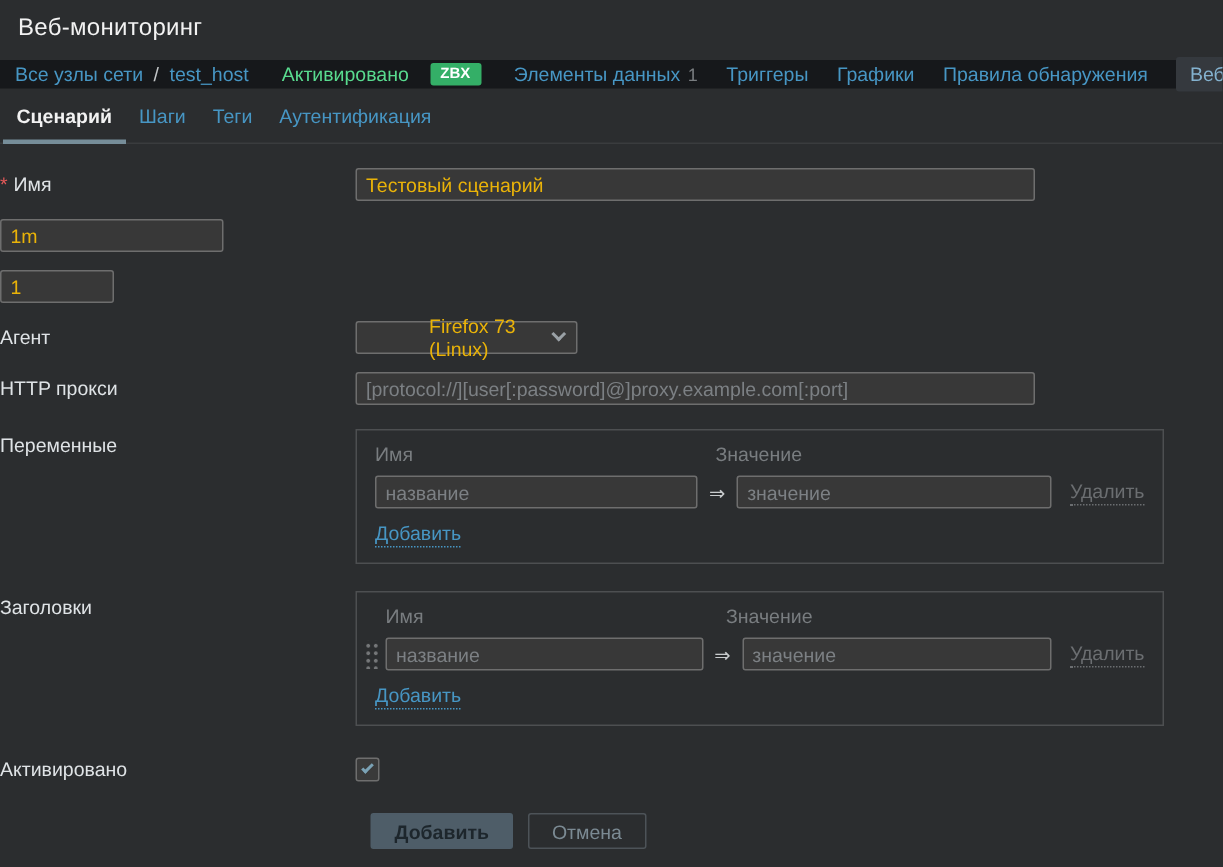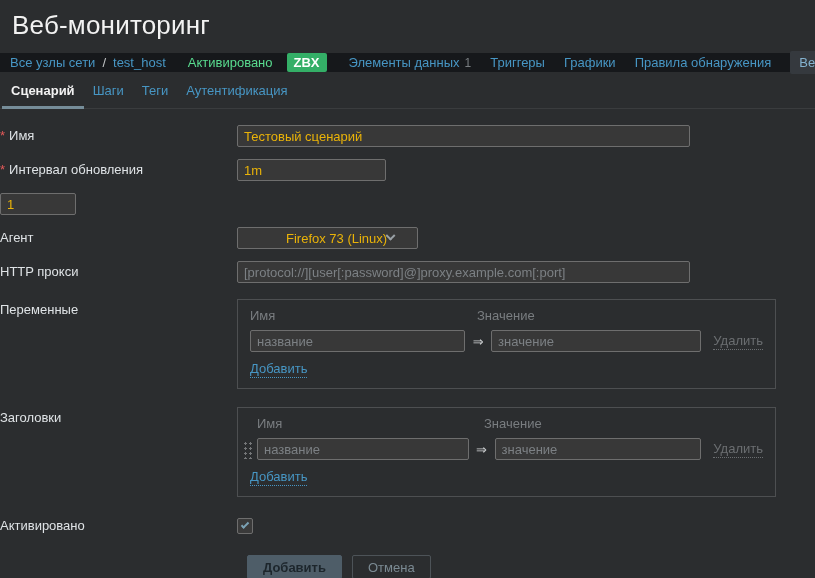--- a/index.html
+++ b/index.html
@@ -8,37 +8,37 @@
     font-family: "Liberation Sans", sans-serif;
     background: #2b2d2f;
     color: #dfe3e6;
     font-size: 13px;
     overflow: hidden;
   }
   .page { width: 815px; height: 578px; background: #2b2d2f; }
 
   
   .title-band { padding: 10px 12px 12px 12px; }
-  .page-title { font-size: 26px; font-weight: 400; color: #f2f2f2; letter-spacing: .2px; }
+  .page-title { font-size: 16px; font-weight: 400; color: #f2f2f2; letter-spacing: .2px; }
 
   
   .nav-band {
     background: #16181b;
     height: 19px;
     display: flex;
     align-items: center;
     padding: 0 10px;
     white-space: nowrap;
   }
   .nav-band a, .nav-link { color: #4796c4; text-decoration: none; cursor: pointer; }
   .crumb-sep { color: #c3c6c8; margin: 0 7px; }
   .status-text { color: #59db8f; margin-left: 22px; }
   .zbx-badge {
     background: #34af67; color: #ffffff;
-    font-size: 13px; font-weight: bold;
+    font-size: 10px; font-weight: bold;
     padding: 2px 7px; border-radius: 2px;
     margin-left: 14px;
   }
   .nav-items { display: flex; align-items: center; margin-left: 22px; }
   .nav-item { color: #4796c4; margin-right: 19px; cursor: pointer; }
   .nav-count { color: #797d80; margin-left: 5px; font-size: 12px; }
   .nav-item.selected {
     background: #35393e; color: #84b2cf;
     padding: 4px 9px; border-radius: 2px; margin-right: 0;
   }
@@ -79,21 +79,21 @@
     border-radius: 2px;
     outline: none;
   }
   input.text::placeholder { color: #7c8084; opacity: 1; }
   .w-name { width: 453px; }
   .w-interval { width: 149px; }
   .w-attempts { width: 76px; }
   .w-proxy { width: 453px; }
 
   .select-box {
-    width: 181px;
+    width: 148px;
     display: inline-flex; align-items: center; justify-content: flex-start;
     cursor: pointer;
     padding-left: 48px;
   }
   .chevron {
     width: 7px; height: 7px; flex: none;
     border-right: 2px solid #9aa1a6; border-bottom: 2px solid #9aa1a6;
     transform: rotate(45deg) translate(-2px,-2px);
     margin-right: 2px;
   }
@@ -197,23 +197,20 @@
   <div class="form">
 
     <div class="form-row">
       <div class="form-label">
         <span class="req">*</span><span>Имя</span>
       </div>
       <input class="text w-name" type="text" value="Тестовый сценарий" style="">
     </div>
 
     <div class="form-row">
-      <div class="form-label">
-        <span class="req">*</span><span>Интервал обновления</span>
-      </div>
       <input class="text w-interval" type="text" value="1m" style="">
     </div>
 
     <div class="form-row">
       <input class="text w-attempts" type="text" value="1" style="">
     </div>
 
     <div class="form-row">
       <div class="form-label">Агент</div>
       <div class="select-box">

